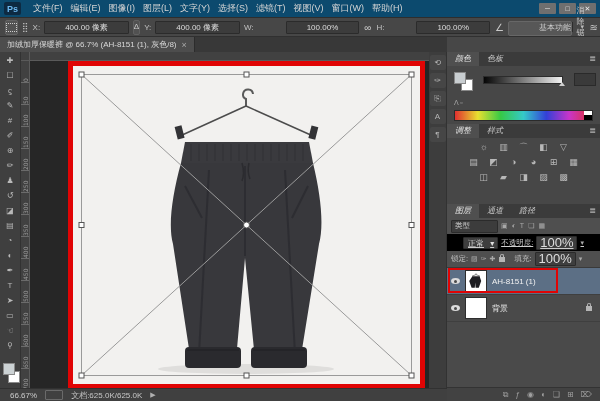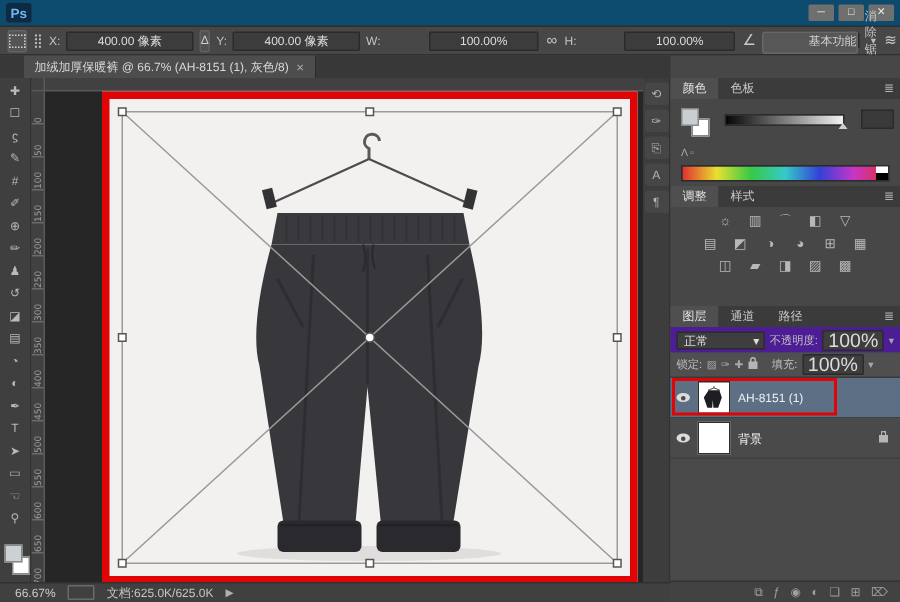--- a/index.html
+++ b/index.html
@@ -35,21 +35,21 @@
   .ob-ico{color:#c9c9c9;font-size:10px;line-height:13px;padding:0 1px;}
   .workspace-btn{position:absolute;right:28px;top:21px;width:62px;height:13px;background:#575757;
                  border:1px solid #676767;border-radius:2px;color:#cfcfcf;font-size:8px;line-height:12px;
                  text-align:right;}
   .ws-caret{position:absolute;right:16px;top:23px;font-size:7px;color:#bbb;}
 
   
   .tabbar{left:0;top:37px;width:600px;height:15px;background:#383838;border-bottom:1px solid #2c2c2c;
           display:flex;align-items:flex-end;}
   .doc-tab{height:15px;background:#4d4d4d;border-right:1px solid #2c2c2c;display:flex;align-items:center;
-           gap:5px;padding:0 7px;font-size:8px;color:#d8d8d8;white-space:nowrap;margin-left:16px;}
+           gap:5px;padding:0 7px;font-size:8px;color:#d8d8d8;white-space:nowrap;}
   .doc-close{color:#a8a8a8;font-size:9px;}
 
   
   .toolbar{left:0;top:52px;width:21px;height:336px;background:#3f3f3f;border-right:1px solid #323232;
            display:flex;flex-direction:column;align-items:center;box-sizing:border-box;padding-top:1px;}
   .tool{width:21px;height:15px;display:flex;align-items:center;justify-content:center;font-size:8px;
         color:#b9b9b9;}
   .swatches{position:relative;width:21px;height:26px;margin-top:2px;}
   .swatch-bg{position:absolute;left:8px;top:11px;width:10px;height:10px;background:#ffffff;border:1px solid #8a8a8a;}
   .swatch-fg{position:absolute;left:3px;top:3px;width:10px;height:10px;background:#ccd2d4;border:1px solid #8a8a8a;}
@@ -76,21 +76,21 @@
   
   .icon-strip{left:429px;top:52px;width:18px;height:336px;background:#3d3d3d;border-right:1px solid #323232;
               display:flex;flex-direction:column;align-items:center;box-sizing:border-box;padding-top:3px;}
   .strip-ico{width:16px;height:15px;display:flex;align-items:center;justify-content:center;font-size:8px;
              color:#b5b5b5;margin-bottom:3px;background:#464646;border-radius:2px;}
 
   
   .dock{left:447px;top:37px;width:153px;height:364px;background:#474747;}
   .dock-chevron{position:absolute;right:4px;top:40px;font-size:8px;color:#bdbdbd;}
   .panel-tabs{height:14px;background:#3b3b3b;display:flex;align-items:flex-end;position:relative;}
-  .ptab{height:14px;padding:0 8px;font-size:8px;line-height:14px;color:#c9c9c9;background:#3b3b3b;}
+  .ptab{height:14px;padding:0 8px;font-size:8px;line-height:14px;color:#c9c9c9;background:#3b3b3b;font-style:italic;}
   .ptab.active{background:#4f4f4f;color:#e2e2e2;}
   .panel-menu{position:absolute;right:4px;top:2px;font-size:8px;color:#b5b5b5;}
 
   
   .color-panel{position:absolute;left:0;top:15px;width:153px;height:72px;}
   .color-body{padding:6px 7px 0 7px;position:relative;}
   .cswatches{position:relative;width:18px;height:18px;display:inline-block;vertical-align:top;}
   .cs-bg{position:absolute;left:7px;top:7px;width:10px;height:10px;background:#fff;border:1px solid #888;}
   .cs-fg{position:absolute;left:0;top:0;width:10px;height:10px;background:#c9ced1;border:1px solid #888;}
   .gray-slider{position:absolute;left:36px;top:10px;width:78px;height:6px;
@@ -111,21 +111,21 @@
   .adj-row{display:flex;justify-content:center;gap:7px;margin-top:3px;}
   .adj-ico{width:13px;height:12px;display:flex;align-items:center;justify-content:center;
            font-size:9px;color:#b8b8b8;}
 
   
   .layers-panel{position:absolute;left:0;top:167px;width:153px;height:197px;background:#4a4a4a;}
   .lyr-filter{height:16px;display:flex;align-items:center;gap:3px;padding:0 4px;background:#4f4f4f;}
   .filter-box{width:42px;height:11px;background:#3c3c3c;border:1px solid #2b2b2b;font-size:7.5px;
               color:#cfcfcf;line-height:10px;padding-left:3px;border-radius:1px;}
   .f-ico{font-size:7px;color:#a8a8a8;}
-  .lyr-blend{height:17px;display:flex;align-items:center;gap:3px;padding:0 4px;background:#4c1d95;}
+  .lyr-blend{height:17px;display:flex;align-items:center;gap:3px;padding:0 16px;background:#000000;text-decoration:underline;}
   .blend-box{width:56px;height:12px;background:#3e3e3e;border:1px solid #2b2b2b;font-size:8px;color:#ddd;
              line-height:11px;padding-left:4px;border-radius:1px;display:flex;justify-content:space-between;
              padding-right:3px;box-sizing:border-box;width:62px;}
   .sm-label{font-size:7.5px;color:#c0c0c0;white-space:nowrap;}
   .val-box{height:12px;background:#3e3e3e;border:1px solid #2b2b2b;font-size:13px;color:#ddd;
            line-height:11px;padding:0 3px;border-radius:1px;white-space:nowrap;}
   .lyr-lock{height:16px;display:flex;align-items:center;gap:3px;padding:0 4px;background:#4f4f4f;
             border-bottom:1px solid #3a3a3a;}
   .mini-lock{width:6px;height:5px;background:#b5b5b5;position:relative;display:inline-block;margin-left:1px;}
   .mini-lock::before{content:"";position:absolute;left:1px;top:-3px;width:2px;height:3px;
@@ -152,20 +152,33 @@
   .status-zoom{font-size:8px;color:#cccccc;}
   .status-dd{width:16px;height:8px;border:1px solid #6a6a6a;border-radius:1px;}
   .status-doc{font-size:8px;color:#c6c6c6;}
   .status-arrow{font-size:7px;color:#b0b0b0;}
 </style>
 </head>
 <body>
 
 <div class="abs menubar">
   <div class="ps-logo">Ps</div>
+  <div style="display:flex">
+
+  <span class="menu-item">文件(F)</span>
+      <span class="menu-item">编辑(E)</span>
+      <span class="menu-item">图像(I)</span>
+      <span class="menu-item">图层(L)</span>
+      <span class="menu-item">文字(Y)</span>
+      <span class="menu-item">选择(S)</span>
+      <span class="menu-item">滤镜(T)</span>
+      <span class="menu-item">视图(V)</span>
+      <span class="menu-item">窗口(W)</span>
+      <span class="menu-item">帮助(H)</span>
+    </div>
   <div class="win-controls">
     <span class="win-btn">─</span>
     <span class="win-btn">□</span>
     <span class="win-btn">✕</span>
   </div>
 </div>
 
 <div class="abs optionsbar">
   <span class="tool-badge">
       <i></i>
@@ -354,20 +367,31 @@
       </div>
   </div>
 
   <div class="layers-panel">
     <div class="panel-tabs">
       <span class="ptab active">图层</span>
       <span class="ptab">通道</span>
       <span class="ptab">路径</span>
       <span class="panel-menu">≣</span>
     </div>
+    <div class="lyr-filter">
+      <span class="filter-box">类型</span>
+      <span style="display:flex;gap:4px;">
+
+      <span class="f-ico">▣</span>
+          <span class="f-ico">◐</span>
+          <span class="f-ico">T</span>
+          <span class="f-ico">❏</span>
+          <span class="f-ico">▦</span>
+        </span>
+    </div>
     <div class="lyr-blend">
       <span class="blend-box">
         <span>正常</span>
         <span>▾</span>
       </span>
       <span class="sm-label">不透明度:</span>
       <span class="val-box">100%</span>
       <span class="f-ico">▾</span>
     </div>
     <div class="lyr-lock">

